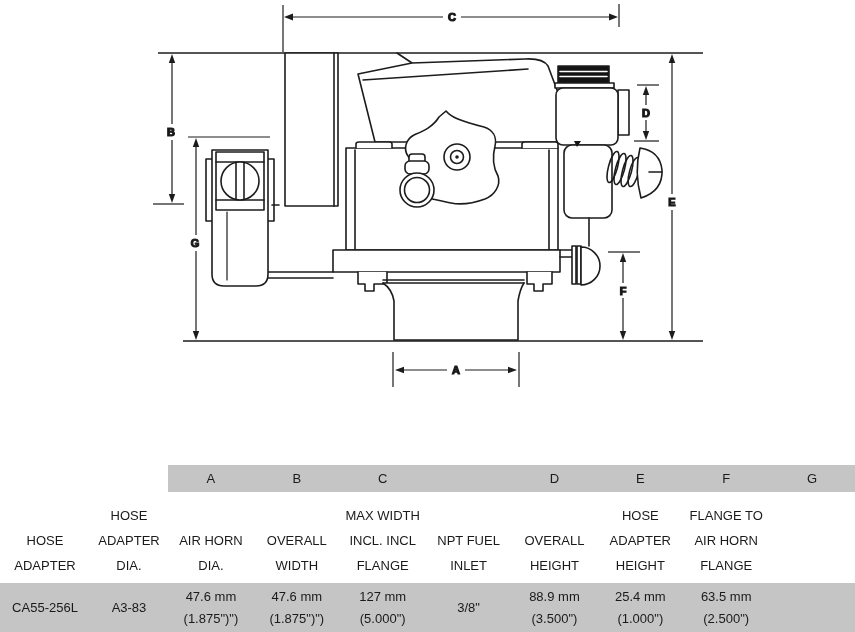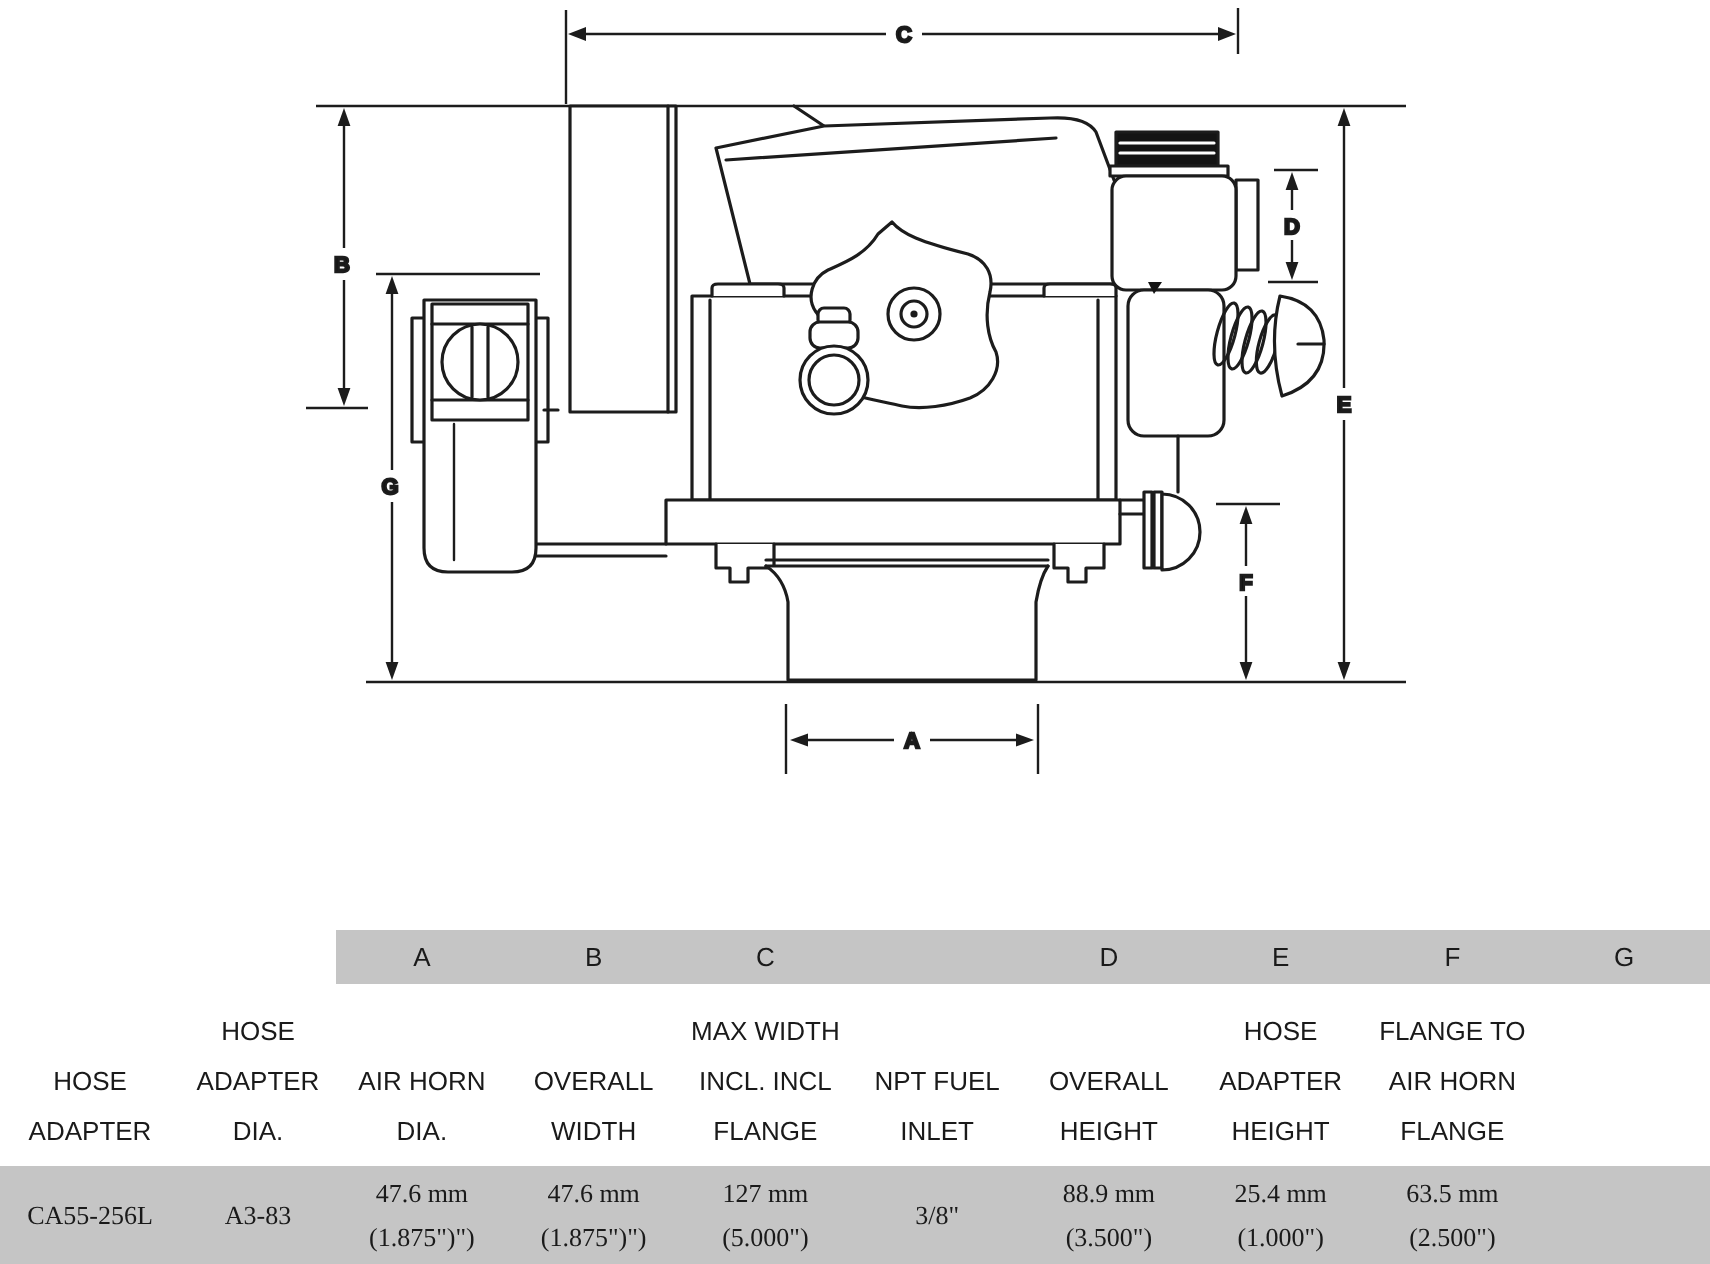--- a/index.html
+++ b/index.html
@@ -10,21 +10,21 @@
   .spec-table{position:absolute;left:0;top:465px;width:855px;}
   .grid{display:grid;grid-template-columns:90px 78px repeat(8, 1fr);width:855px;}
   .band-row{height:27px;}
   .band-row .cell{display:flex;align-items:center;justify-content:center;
                   font-size:13px;}
   .band{background:#c5c5c5;}
   .header-row{height:91px;}
   .header-row .cell{display:flex;flex-direction:column;justify-content:flex-end;
                     align-items:center;text-align:center;font-size:13px;
                     line-height:25px;padding-bottom:5px;box-sizing:border-box;}
-  .data-row{height:49px;background:#c5c5c5;font-family:Liberation Serif, serif;}
+  .data-row{height:49px;background:#c5c5c5;}
   .data-row .cell{display:flex;flex-direction:column;justify-content:center;
                   align-items:center;text-align:center;font-size:13px;line-height:22px;}
 </style>
 </head>
 <body>
 
 <div id="app">
 
   <div class="diagram">
     <svg width="855" height="465" viewBox="0 0 855 465">

